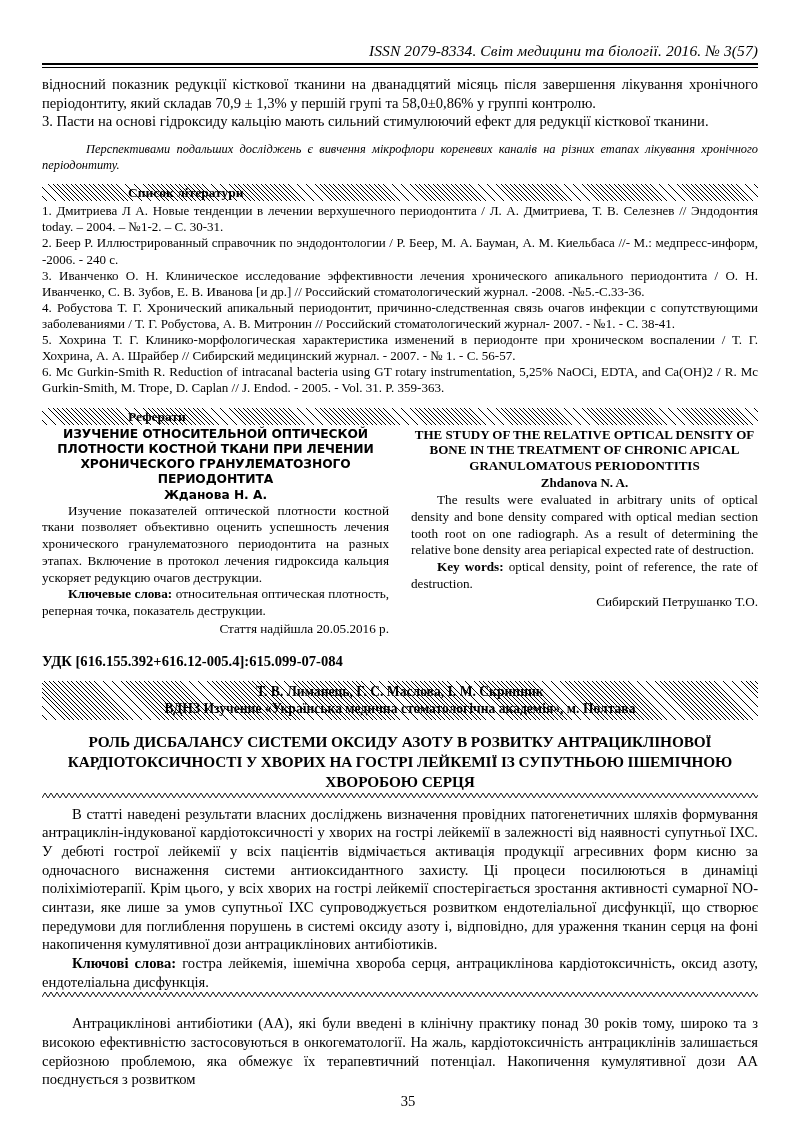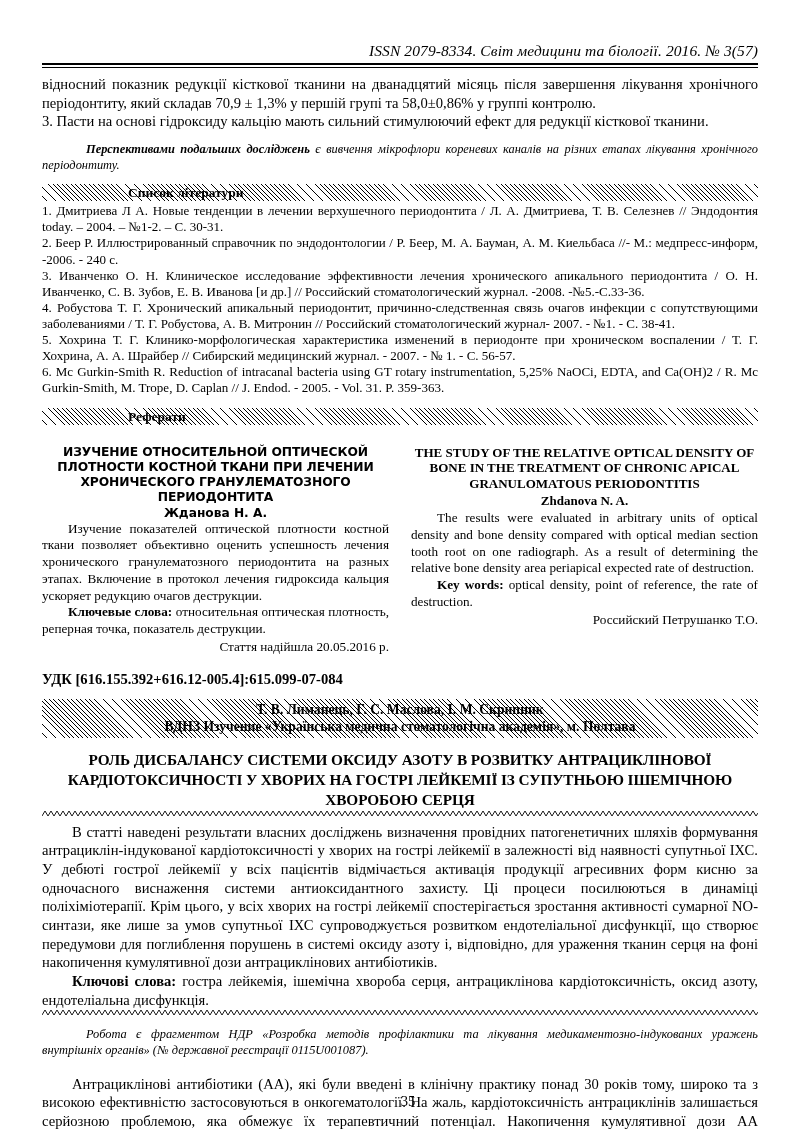--- a/index.html
+++ b/index.html
@@ -56,21 +56,21 @@
 
   
   .note {
     font-style: italic;
     font-size: 12.4px;
     line-height: 1.3;
     text-align: justify;
     text-indent: 44px;
     margin-top: 10px;
   }
-  .note b { font-weight: bold; }
+  .note b { font-weight: normal; }
 
   
   .hatch-bar {
     margin-top: 11px;
     height: 17px;
     line-height: 17px;
     background-color: #ffffff;
     background-image: repeating-linear-gradient(
         45deg,
         #000 0px, #000 0.6px,
@@ -109,21 +109,21 @@
     line-height: 1.24;
     text-align: justify;
     margin-top: 2px;
   }
   .refs .ref { margin: 0; }
 
   
   .abstracts {
     display: flex;
     gap: 22px;
-    margin-top: 20px;
+    margin-top: 2px;
   }
   .abs-col { width: 349px; }
   .abs-title-ru {
     text-align: center;
     font-family: "DejaVu Sans", "Liberation Sans", sans-serif;
     font-weight: bold;
     font-size: 12.3px;
     line-height: 1.22;
     letter-spacing: -0.1px;
   }
@@ -227,21 +227,21 @@
       <p class="abs-body">Изучение показателей оптической плотности костной ткани позволяет объективно оценить успешность лечения хронического гранулематозного периодонтита на разных этапах. Включение в протокол лечения гидроксида кальция ускоряет редукцию очагов деструкции.</p>
       <p class="abs-body kw"><b>Ключевые слова:</b><span> относительная оптическая плотность, реперная точка, показатель деструкции.</span></p>
       <div class="abs-right">Стаття надійшла 20.05.2016 р.</div>
     </div>
 
     <div class="abs-col">
       <div class="abs-title-en">THE STUDY OF THE RELATIVE OPTICAL DENSITY OF BONE IN THE TREATMENT OF CHRONIC APICAL GRANULOMATOUS PERIODONTITIS</div>
       <div class="abs-author-en">Zhdanova N. A.</div>
       <p class="abs-body">The results were evaluated in arbitrary units of optical density and bone density compared with optical median section tooth root on one radiograph. As a result of determining the relative bone density area periapical expected rate of destruction.</p>
       <p class="abs-body kw"><b>Key words:</b><span> optical density, point of reference, the rate of destruction.</span></p>
-      <div class="abs-right">Российский Петрушанко Т.О.</div>
+      <div class="abs-right">Сибирский Петрушанко Т.О.</div>
     </div>
   </div>
 
   <div class="udc">УДК [616.155.392+616.12-005.4]:615.099-07-084</div>
 
   <div class="hatch-authors">
     <div>Т. В. Лиманець, Г. С. Маслова, І. М. Скрипник</div>
     <div>ВДНЗ Изучение «Українська медична стоматологічна академія», м. Полтава</div>
   </div>
 
@@ -256,18 +256,17 @@
   <p class="just indent" style="margin-top:6px;">В статті наведені результати власних досліджень визначення провідних патогенетичних шляхів формування антрациклін-індукованої кардіотоксичності у хворих на гострі лейкемії в залежності від наявності супутньої ІХС. У дебюті гострої лейкемії у всіх пацієнтів відмічається активація продукції агресивних форм кисню за одночасного виснаження системи антиоксидантного захисту. Ці процеси посилюються в динаміці поліхіміотерапії. Крім цього, у всіх хворих на гострі лейкемії спостерігається зростання активності сумарної NO-синтази, яке лише за умов супутньої ІХС супроводжується розвитком ендотеліальної дисфункції, що створює передумови для поглиблення порушень в системі оксиду азоту і, відповідно, для ураження тканин серця на фоні накопичення кумулятивної дози антрациклінових антибіотиків.</p>
 
   <p class="just indent"><b>Ключові слова:</b><span> гостра лейкемія, ішемічна хвороба серця, антрациклінова кардіотоксичність, оксид азоту, ендотеліальна дисфункція.</span></p>
 
   <div>
     <svg class="wavy-svg" viewBox="0 0 716 7" preserveAspectRatio="none" aria-hidden="true">
       <path d="M0 6 L3 1 L6 6 L9 1 L12 6 L15 1 L18 6 L21 1 L24 6 L27 1 L30 6 L33 1 L36 6 L39 1 L42 6 L45 1 L48 6 L51 1 L54 6 L57 1 L60 6 L63 1 L66 6 L69 1 L72 6 L75 1 L78 6 L81 1 L84 6 L87 1 L90 6 L93 1 L96 6 L99 1 L102 6 L105 1 L108 6 L111 1 L114 6 L117 1 L120 6 L123 1 L126 6 L129 1 L132 6 L135 1 L138 6 L141 1 L144 6 L147 1 L150 6 L153 1 L156 6 L159 1 L162 6 L165 1 L168 6 L171 1 L174 6 L177 1 L180 6 L183 1 L186 6 L189 1 L192 6 L195 1 L198 6 L201 1 L204 6 L207 1 L210 6 L213 1 L216 6 L219 1 L222 6 L225 1 L228 6 L231 1 L234 6 L237 1 L240 6 L243 1 L246 6 L249 1 L252 6 L255 1 L258 6 L261 1 L264 6 L267 1 L270 6 L273 1 L276 6 L279 1 L282 6 L285 1 L288 6 L291 1 L294 6 L297 1 L300 6 L303 1 L306 6 L309 1 L312 6 L315 1 L318 6 L321 1 L324 6 L327 1 L330 6 L333 1 L336 6 L339 1 L342 6 L345 1 L348 6 L351 1 L354 6 L357 1 L360 6 L363 1 L366 6 L369 1 L372 6 L375 1 L378 6 L381 1 L384 6 L387 1 L390 6 L393 1 L396 6 L399 1 L402 6 L405 1 L408 6 L411 1 L414 6 L417 1 L420 6 L423 1 L426 6 L429 1 L432 6 L435 1 L438 6 L441 1 L444 6 L447 1 L450 6 L453 1 L456 6 L459 1 L462 6 L465 1 L468 6 L471 1 L474 6 L477 1 L480 6 L483 1 L486 6 L489 1 L492 6 L495 1 L498 6 L501 1 L504 6 L507 1 L510 6 L513 1 L516 6 L519 1 L522 6 L525 1 L528 6 L531 1 L534 6 L537 1 L540 6 L543 1 L546 6 L549 1 L552 6 L555 1 L558 6 L561 1 L564 6 L567 1 L570 6 L573 1 L576 6 L579 1 L582 6 L585 1 L588 6 L591 1 L594 6 L597 1 L600 6 L603 1 L606 6 L609 1 L612 6 L615 1 L618 6 L621 1 L624 6 L627 1 L630 6 L633 1 L636 6 L639 1 L642 6 L645 1 L648 6 L651 1 L654 6 L657 1 L660 6 L663 1 L666 6 L669 1 L672 6 L675 1 L678 6 L681 1 L684 6 L687 1 L690 6 L693 1 L696 6 L699 1 L702 6 L705 1 L708 6 L711 1 L714 6 L716 3" fill="none" stroke="#000" stroke-width="0.9"></path>
     </svg>
   </div>
 
-  <p class="note">Робота є фрагментом НДР «Розробка методів профілактики та лікування медикаментозно-індукованих уражень внутрішніх органів» (№ державної реєстрації 0115U001087).</p>
 
   <p class="just indent" style="margin-top:16px;">Антрациклінові антибіотики (АА), які були введені в клінічну практику понад 30 років тому, широко та з високою ефективністю застосовуються в онкогематології. На жаль, кардіотоксичність антрациклінів залишається серйозною проблемою, яка обмежує їх терапевтичний потенціал. Накопичення кумулятивної дози АА поєднується з розвитком</p>
 
   <div class="pageno">35</div>
 </div>
 
 </body></html>

